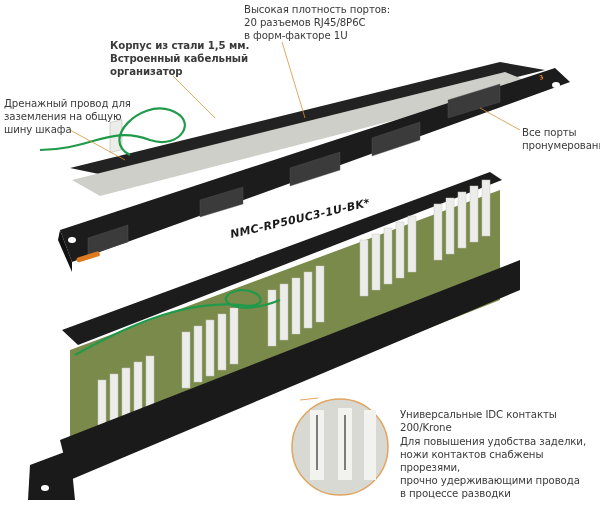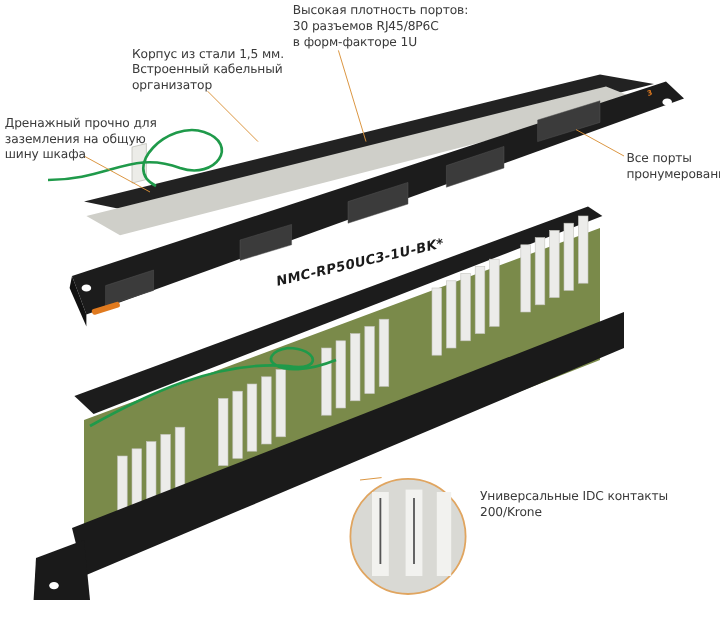--- a/index.html
+++ b/index.html
@@ -109,24 +109,28 @@
       <line x1="173" y1="76" x2="215" y2="118"></line>
       <line x1="70" y1="130" x2="125" y2="160"></line>
       <line x1="520" y1="130" x2="480" y2="108"></line>
       <line x1="300" y1="400" x2="318" y2="398"></line>
     </g>
   </svg>
 
   <div class="model-label" style="left:232px; top:228px;">NMC-RP50UC3-1U-BK*</div>
 
   <div class="callout" style="left:244px; top:3px;">Высокая плотность портов:
-30 разъемов RJ45/8P6C
+20 разъемов RJ45/8P6C
 в форм-факторе 1U</div>
-  <div class="callout" style="left:110px; top:39px;">Корпус из стали 1,5 мм.
+  <div class="callout" style="left:110px; top:39px;font-weight:bold;">Корпус из стали 1,5 мм.
 Встроенный кабельный
 организатор</div>
-  <div class="callout" style="left:4px; top:97px;">Дренажный прочно для
+  <div class="callout" style="left:4px; top:97px;">Дренажный провод для
 заземления на общую
 шину шкафа</div>
   <div class="callout" style="left:522px; top:126px;">Все порты
 пронумерованы</div>
   <div class="callout" style="left:400px; top:408px;">Универсальные IDC контакты 200/Krone</div>
+  <div class="callout" style="left:400px; top:435px;">Для повышения удобства заделки,
+ножи контактов снабжены прорезями,
+прочно удерживающими провода
+в процессе разводки</div>
 </div>
 
 </body></html>

